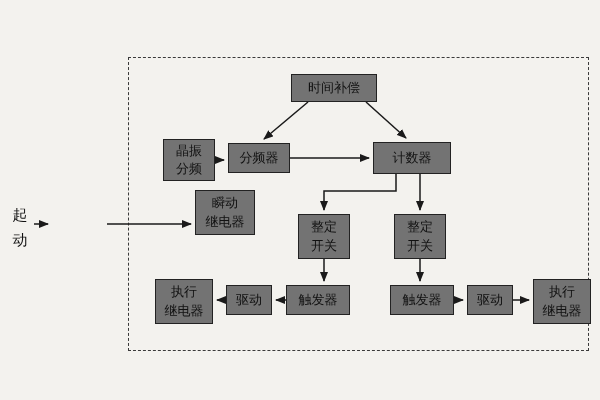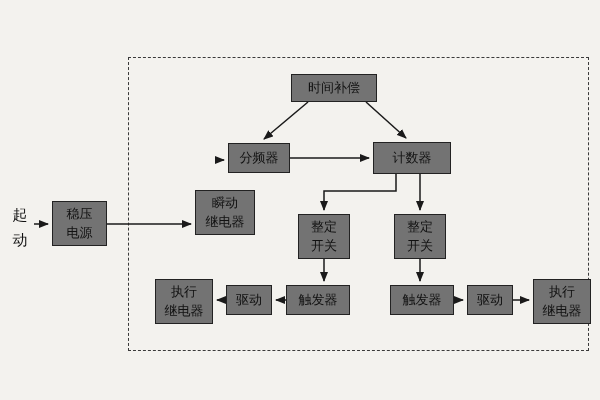--- a/index.html
+++ b/index.html
@@ -108,33 +108,33 @@
 
   <div class="start-label">
     <span>起</span>
     <span>动</span>
   </div>
 
   <div class="box n-time-comp">
     <span>时间补偿</span>
   </div>
 
+  <div class="box n-crystal">
+    <span>晶振</span>
+    <span>分频</span>
+  </div>
 
   <div class="box n-counter">
     <span>计数器</span>
   </div>
 
   <div class="box n-divider">
     <span>分频器</span>
   </div>
 
-  <div class="box n-power">
-    <span>稳压</span>
-    <span>电源</span>
-  </div>
 
   <div class="box n-inst-relay">
     <span>瞬动</span>
     <span>继电器</span>
   </div>
 
   <div class="box n-switch-l">
     <span>整定</span>
     <span>开关</span>
   </div>

